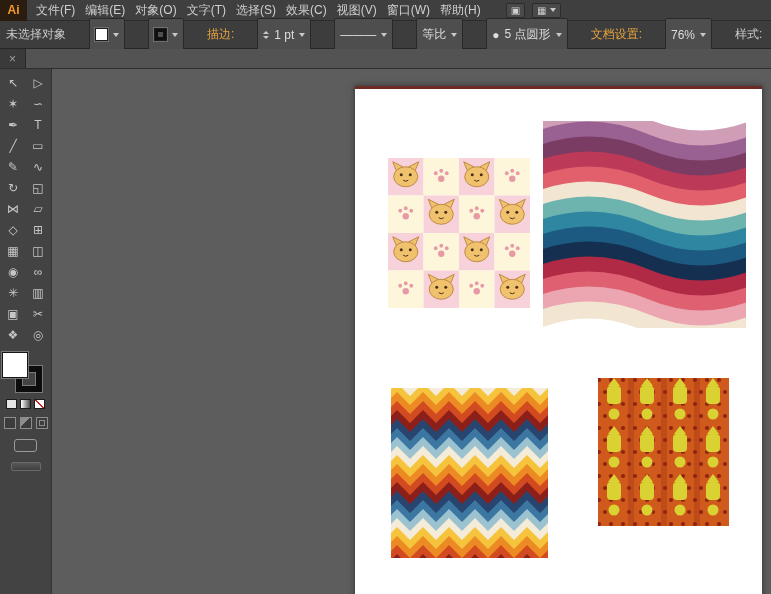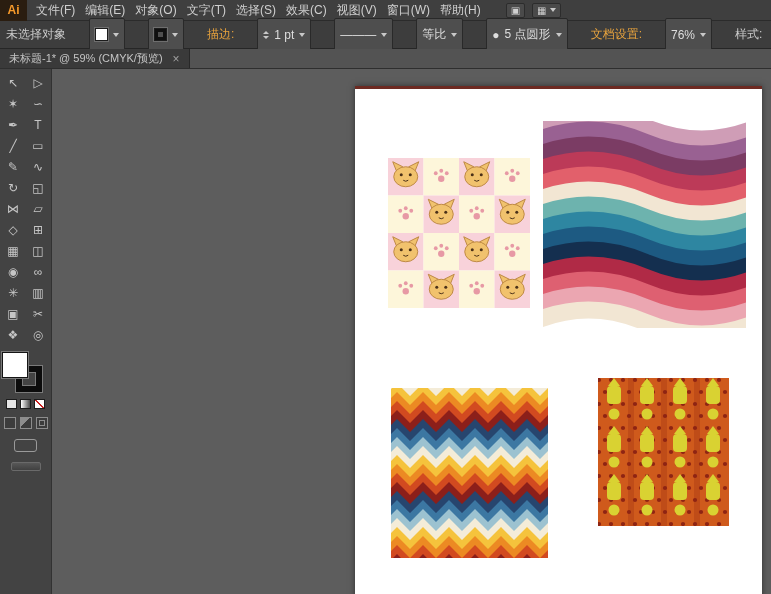--- a/index.html
+++ b/index.html
@@ -175,21 +175,20 @@
       <span class="caret"></span>
     </span>
 
     <button class="btn">文档设置</button>
     <button class="btn">首选项</button>
 
   </div>
 
   <div class="tabbar">
     <div class="tab">
-      <span>未标题-1* @ 59% (CMYK/预览)</span>
       <span class="tab-close">×</span>
     </div>
   </div>
 
   <div class="workspace">
 
     <div class="toolbar">
       <div class="tools">
 
           <div class="tool">

